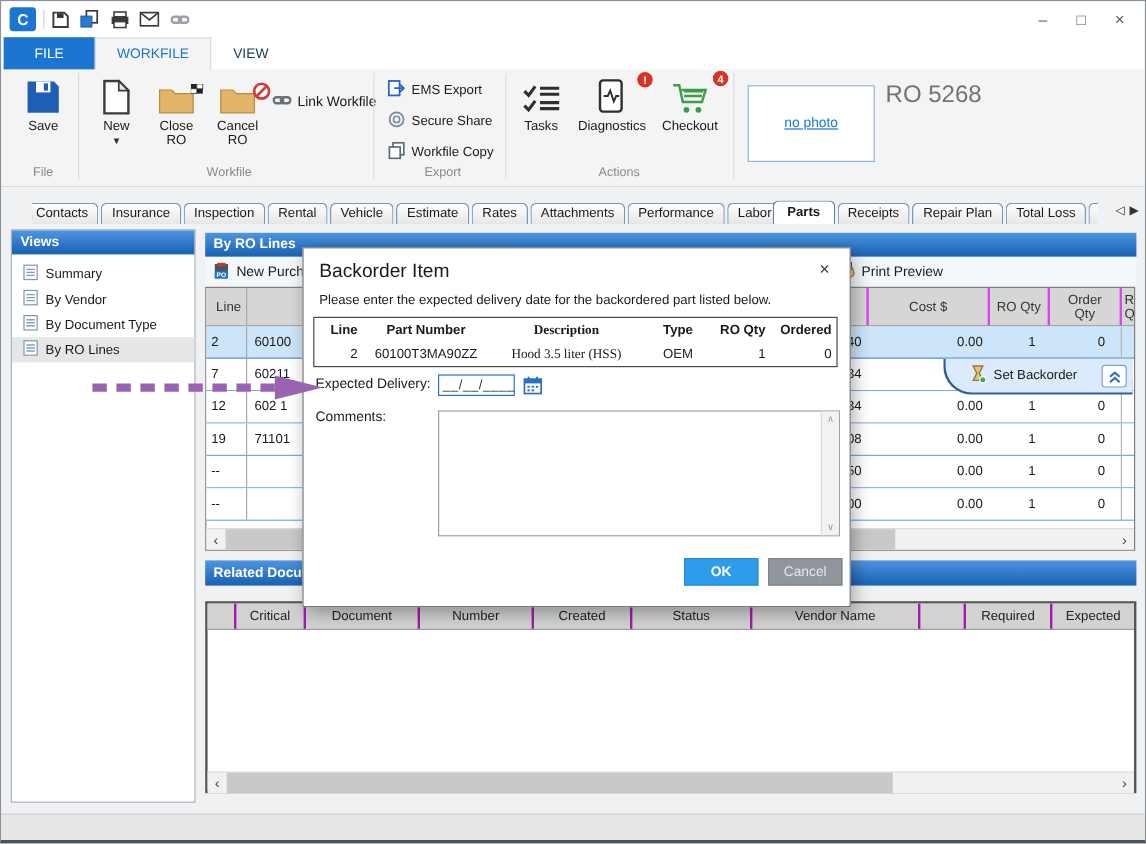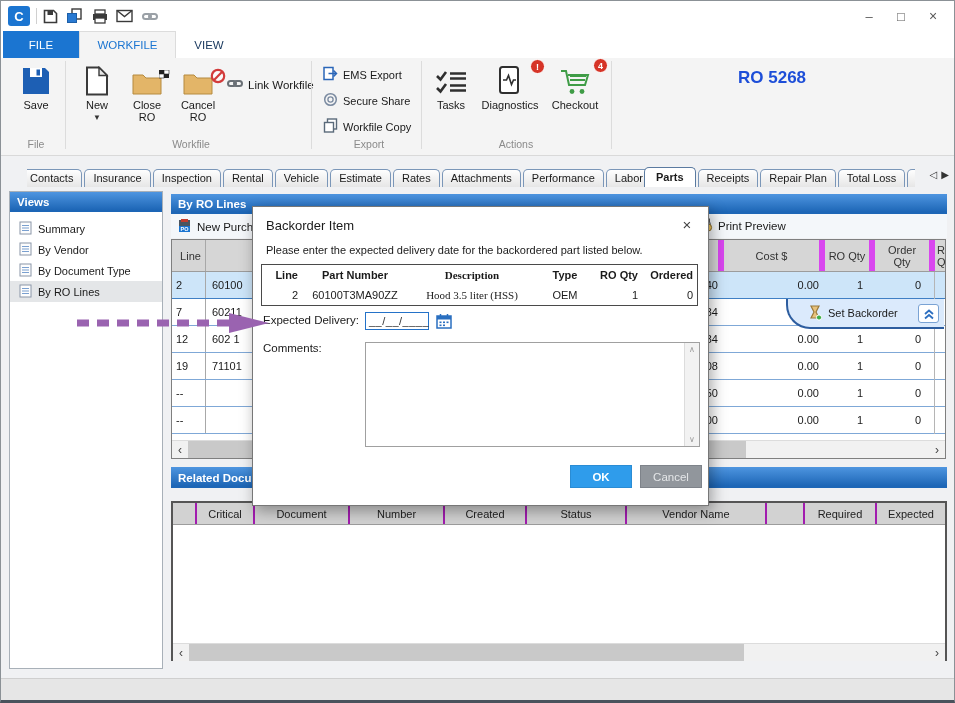--- a/index.html
+++ b/index.html
@@ -27,21 +27,21 @@
   .glabel{top:80px;color:#8a8a8a;font-size:10.5px;text-align:center;}
   .bigbtn{top:4px;text-align:center;}
   .bigbtn .ic{height:34px;display:flex;align-items:flex-end;justify-content:center;}
   .bigbtn .lb{margin-top:3px;font-size:11px;line-height:12px;}
   .smallbtn{height:25px;display:flex;align-items:center;gap:5px;font-size:11px;padding-left:4px;}
   .badge{position:absolute;width:13px;height:13px;border-radius:50%;background:#d63427;color:#fff;
          font-weight:bold;font-size:9px;display:flex;align-items:center;justify-content:center;border:1px solid #fff;}
   .photobox{left:622px;top:13px;width:104px;height:62px;background:#fff;border:1px solid #8fb4dc;
             display:flex;align-items:center;justify-content:center;}
   .nophoto{color:#1b75d1;text-decoration:underline;font-size:11.5px;}
-  .ronum{left:737px;top:10px;font-size:17px;font-weight:bold;color:#1d4ed8;}
+  .ronum{left:737px;top:10px;font-size:20px;font-weight:normal;color:#737373;}
   
   .tabstrip{left:26px;top:166px;width:888px;height:20px;display:flex;align-items:flex-end;
             white-space:nowrap;overflow:hidden;z-index:2;}
   .tslant{width:18px;height:15px;background:linear-gradient(#fefefe,#e9e9e9);border:1px solid #7a96b8;
           border-bottom:none;transform:skewX(-30deg);margin-right:-8px;}
   .wtab{position:relative;padding:2px 8px 3px;border:1px solid #7a96b8;border-bottom:none;
         border-radius:5px 5px 0 0;background:linear-gradient(#fefefe,#e6e6e6);margin-right:2px;font-size:11px;}
   .wtab.active{background:#fff;font-weight:bold;padding:3px 11px 4px;margin-left:-10px;z-index:3;border-color:#5a7aa0;}
   .tabscroll{right:5px;top:168px;display:flex;gap:4px;font-size:10px;color:#333;align-items:center;z-index:2;}
   
@@ -54,21 +54,21 @@
   .sbitem{display:flex;align-items:center;gap:6px;height:21px;padding-left:9px;}
   .sbitem.sel{background:#e4e6e8;}
   
   .main{left:170px;top:193px;width:777px;height:467px;}
   .rohead{left:0;top:0;width:776px;height:20px;}
   .rotoolbar{left:0;top:20px;width:776px;height:24px;background:#f4f7fa;}
   .tbtn{display:flex;align-items:center;gap:5px;font-size:11.5px;}
   
   .grid{left:0;top:45px;width:775px;height:220px;background:#fff;border:1px solid #7f7f7f;box-sizing:border-box;}
   .ghead{display:flex;height:32px;background:#d6d6d6;border-bottom:1px solid #9c9c9c;box-sizing:border-box;}
-  .gh{box-sizing:border-box;border-right:6px solid #d946ef;display:flex;flex-direction:column;
+  .gh{box-sizing:border-box;border-right:2px solid #d946ef;display:flex;flex-direction:column;
       align-items:center;justify-content:center;color:#333;line-height:12px;overflow:hidden;}
   .grow{height:27px;box-sizing:border-box;border-bottom:1px solid #7fa8d7;display:flex;background:#fff;}
   .grow.sel{background:#cde5f9;border-bottom:1px solid #3f7fc4;}
   .gc{box-sizing:border-box;padding:0 6px;display:flex;align-items:center;overflow:hidden;}
   .gc.r{justify-content:flex-end;}
   .c-line{width:34px;border-right:1px solid #a8a8a8;padding-left:4px;}
   .c-part{width:140px;}
   .c-desc{width:200px;}
   .c-type{width:100px;}
   .c-frag{width:78px;}
@@ -87,21 +87,21 @@
   
   .relhead{left:0;top:273px;width:776px;height:21px;}
   .reltable{left:0;top:307px;width:776px;height:160px;background:#fff;border:2px solid #555;box-sizing:border-box;}
   .rhrow{display:flex;height:22px;background:#d2d2d2;border-bottom:1px solid #9c9c9c;box-sizing:border-box;}
   .rh{box-sizing:border-box;border-right:2px solid #a21caf;display:flex;align-items:center;justify-content:center;color:#222;}
   
   .statusbar{left:0;top:677px;width:100%;height:23px;background:#e6e6e6;border-top:1px solid #cfcfcf;box-sizing:border-box;}
   
   .dialog{left:251px;top:205px;width:455px;height:298px;background:#fff;border:1px solid #777;
           box-shadow:3px 5px 14px rgba(0,0,0,.35);z-index:40;}
-  .dtitle{left:13px;top:11px;font-size:13px;color:#1a1a1a;}
+  .dtitle{left:13px;top:11px;font-size:16px;color:#1a1a1a;}
   .dclose{right:12px;top:8px;font-size:15px;color:#444;width:18px;height:18px;display:flex;align-items:center;justify-content:center;}
   .dmsg{left:13px;top:37px;font-size:11px;}
   .dtable{left:8px;top:57px;width:437px;border:1px solid #4a4a4a;box-sizing:border-box;}
   .drow{display:flex;}
   .dcell{box-sizing:border-box;padding:4px 4px;overflow:hidden;white-space:nowrap;text-align:center;}
   .dcell.r{text-align:right;}
   .dc0{width:40px;} .dc1{width:106px;} .dc2{width:128px;font-family:Liberation Serif, serif;} .dc3{width:58px;} .dc4{width:48px;} .dc5{flex:1;}
   .dhead .dcell{font-weight:bold;}
   .dlabel{font-size:11.5px;}
   .dateinput{left:112px;top:105px;width:64px;height:18px;border:1px solid #2472c8;box-sizing:border-box;
@@ -295,20 +295,23 @@
             <circle cx="13" cy="24.5" r="2.4" fill="#3f9c46"></circle>
             <circle cx="23" cy="24.5" r="2.4" fill="#3f9c46"></circle>
           </svg>
         <div class="badge" style="right:-5px;top:-4px">4</div>
       </div>
       <div class="lb">Checkout</div>
     </div>
     <div class="abs glabel" style="left:440px;width:150px">Actions</div>
     <div class="abs gsep" style="left:610px"></div>
 
+    <div class="abs photobox">
+      <span class="nophoto">no photo</span>
+    </div>
     <div class="abs ronum">RO 5268</div>
   </div>
 
   <div class="abs content"></div>
 
   <div class="abs tabstrip">
     <span class="tslant"></span>
     <span class="wtab">Contacts</span>
     <span class="wtab">Insurance</span>
     <span class="wtab">Inspection</span>

